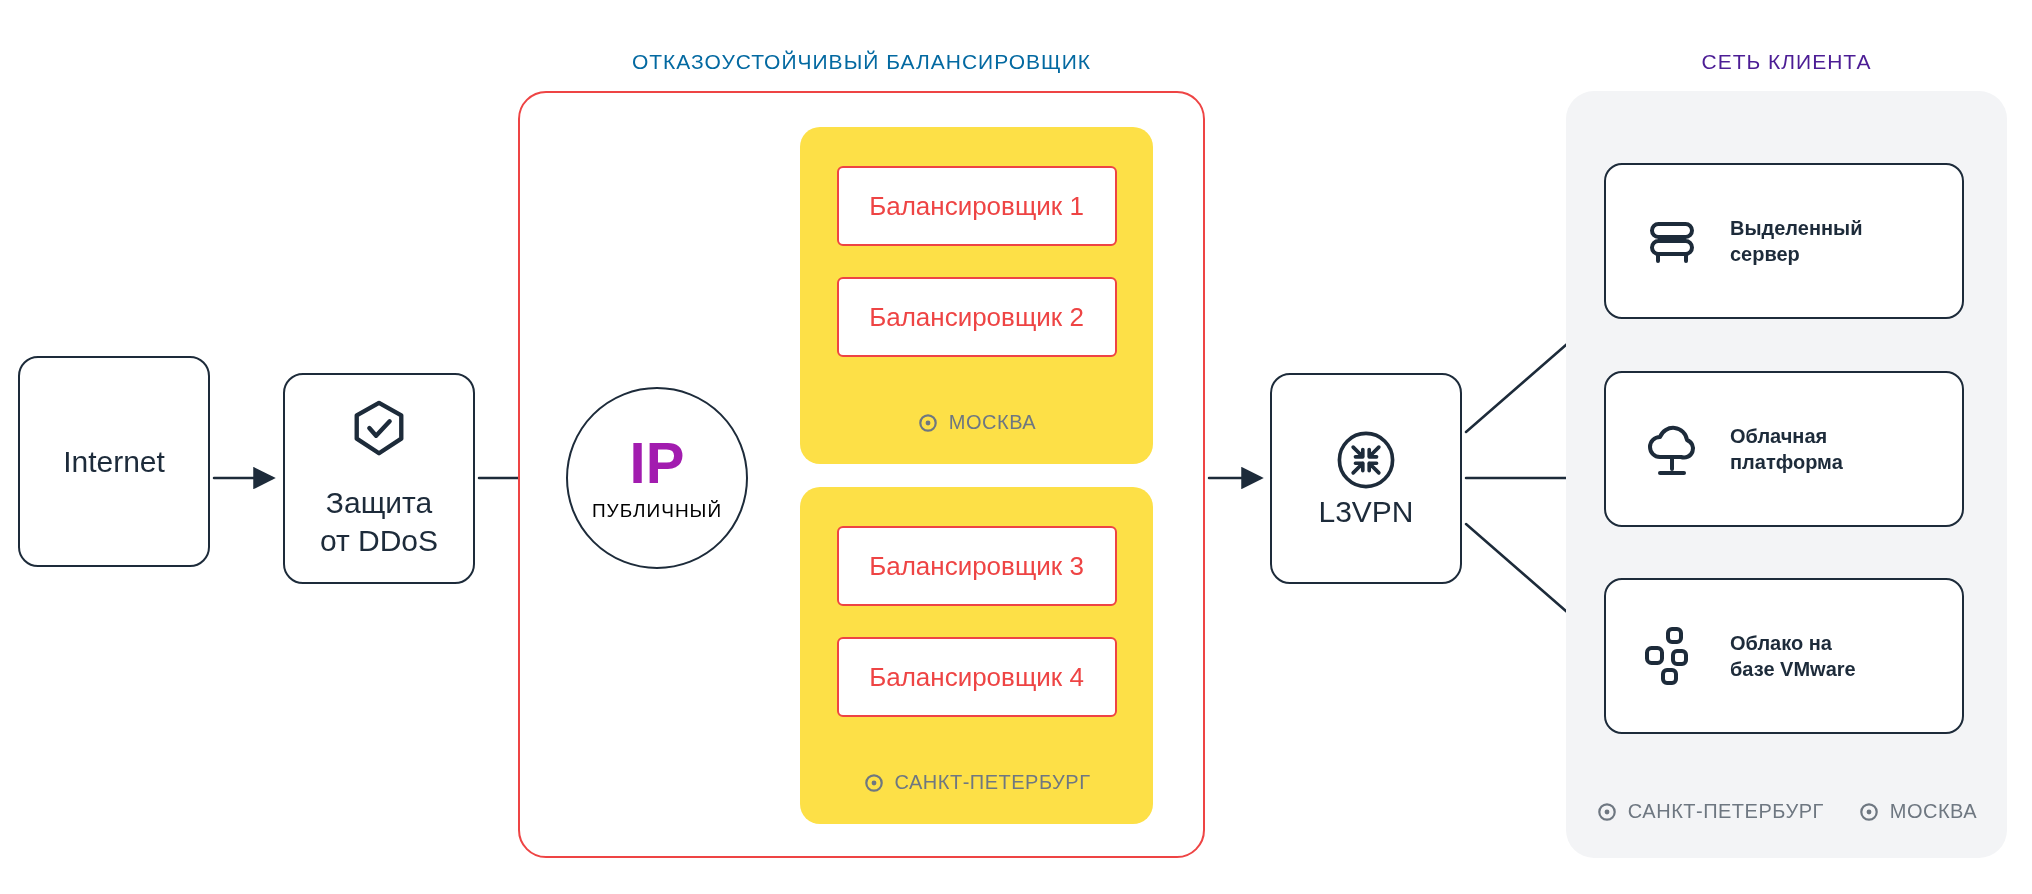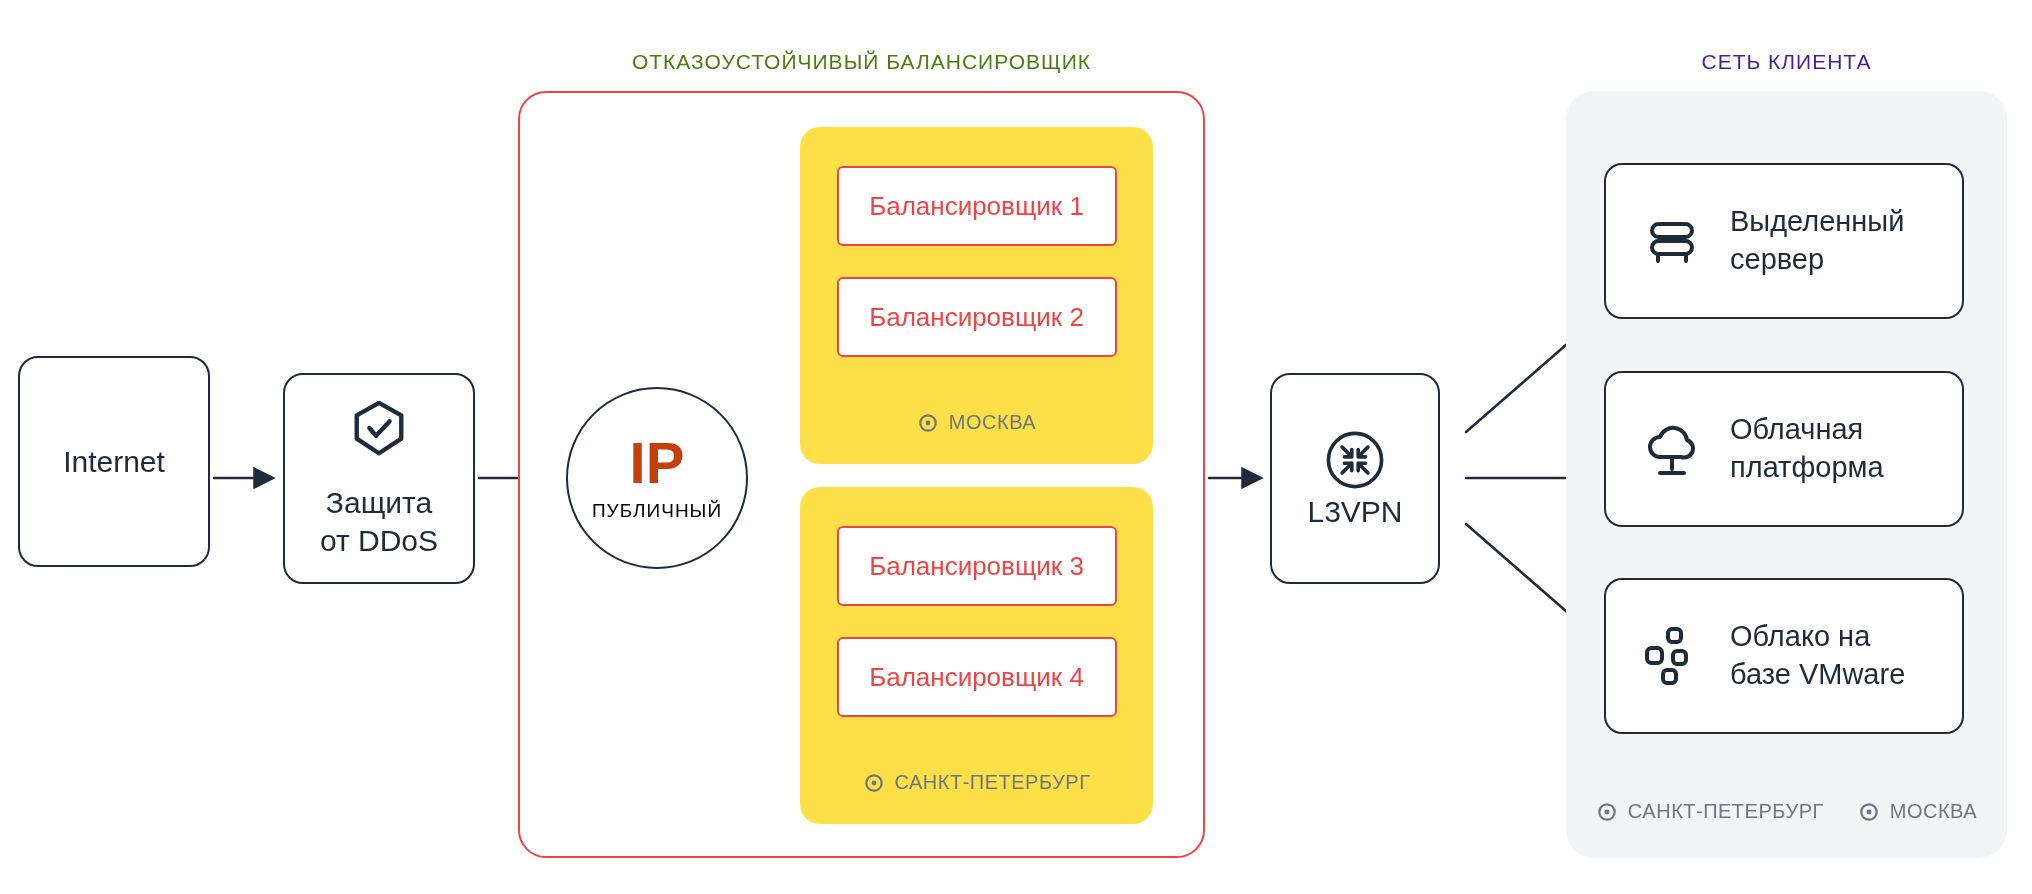--- a/index.html
+++ b/index.html
@@ -14,41 +14,41 @@
   .box {
     position:absolute; box-sizing:border-box; background:#fff;
     border:2.5px solid #1d2b3a; border-radius:20px;
     display:flex; flex-direction:column; align-items:center; justify-content:center;
     text-align:center;
   }
   .node-label { font-size:30px; font-weight:500; line-height:1.25; white-space:pre-line; }
 
   #internet { left:18px; top:356px; width:192px; height:211px; }
   #ddos     { left:283px; top:373px; width:192px; height:211px; gap:24px; }
-  #l3vpn    { left:1270px; top:373px; width:170px; height:211px; }
+  #l3vpn    { left:1270px; top:373px; width:192px; height:211px; }
 
   .big-icon { display:block; line-height:0; color:#1d2b3a; }
 
   .red-region {
     position:absolute; left:518px; top:91px; width:687px; height:767px;
     box-sizing:border-box; border:2.5px solid #ee4444; border-radius:28px; background:#fff;
   }
   .region-title {
     position:absolute; top:50px; font-size:21px; font-weight:500; letter-spacing:1px;
     text-align:center;
   }
-  #balancer-title { left:518px; width:687px; color:#4d7c0f; }
+  #balancer-title { left:518px; width:687px; color:#0369a1; }
   #client-title   { left:1566px; width:441px; color:#4c1d95; }
 
   .ip-circle {
     position:absolute; left:566px; top:387px; width:182px; height:182px;
     box-sizing:border-box; border:2.5px solid #1d2b3a; border-radius:50%; background:#fff;
     display:flex; flex-direction:column; align-items:center; justify-content:center;
   }
-  .ip-main { font-size:58px; font-weight:600; color:#c2410c; line-height:1; }
+  .ip-main { font-size:58px; font-weight:600; color:#a21caf; line-height:1; }
   .ip-sub  { font-size:19px; font-weight:500; color:#000000; letter-spacing:1px; margin-top:8px; }
 
   .panel {
     position:absolute; left:800px; width:353px; height:337px; box-sizing:border-box;
     background:#fde047; border-radius:20px;
     display:flex; flex-direction:column; align-items:center; padding-top:39px;
   }
   #moscow-panel { top:127px; }
   #spb-panel    { top:487px; }
   .balancer-box {
@@ -71,21 +71,21 @@
     background:#f3f4f6; border-radius:28px;
   }
   .client-box {
     position:absolute; left:1604px; width:360px; height:156px; box-sizing:border-box;
     background:#fff; border:2.5px solid #1d2b3a; border-radius:18px;
     display:flex; align-items:center; gap:26px; padding:0 24px 0 34px;
   }
   #client-box-1 { top:163px; }
   #client-box-2 { top:371px; }
   #client-box-3 { top:578px; }
-  .client-label { font-size:29px; font-weight:400; line-height:1.3; white-space:pre-line; }
+  .client-label { font-size:20px; font-weight:700; line-height:1.3; white-space:pre-line; }
 
   .client-locations {
     position:absolute; left:1566px; top:800px; width:441px;
     display:flex; justify-content:center; gap:34px;
   }
 </style>
 </head>
 <body>
 
 <div class="canvas">

